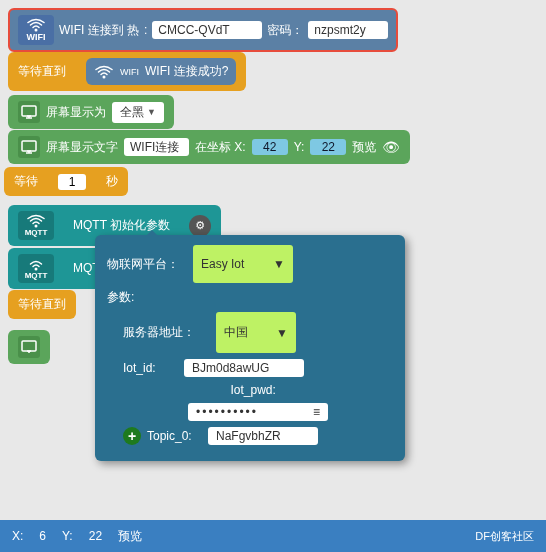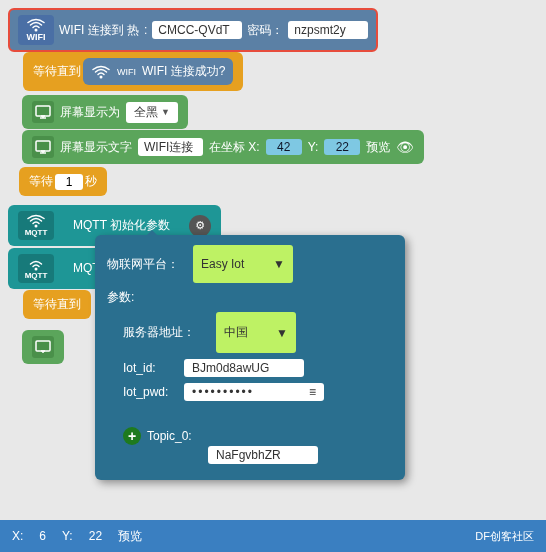--- a/index.html
+++ b/index.html
@@ -64,22 +64,21 @@
       display: flex;
       align-items: center;
     }
 
     .orange-block {
       background: #e6a020;
       border-radius: 6px;
       padding: 6px 10px;
       display: flex;
       align-items: center;
-      gap: 2px;
-      margin-left: 15px;
+      gap: 20px;
     }
 
     .wifi-connected-block {
       background: #5b80a5;
       border-radius: 6px;
       padding: 5px 8px;
       display: flex;
       align-items: center;
       gap: 6px;
     }
@@ -93,21 +92,20 @@
       align-items: center;
     }
 
     .green-block {
       background: #5ba55b;
       border-radius: 6px;
       padding: 6px 10px;
       display: flex;
       align-items: center;
       gap: 6px;
-      margin-left: 14px;
     }
 
     .screen-icon {
       width: 22px;
       height: 22px;
       background: #4a904a;
       border-radius: 3px;
       display: flex;
       align-items: center;
       justify-content: center;
@@ -366,21 +364,21 @@
           <path d="M10 12 L10 12" stroke="white" stroke-width="2" stroke-linecap="round"></path>
           <path d="M7 9.5 Q10 6.5 13 9.5" stroke="white" stroke-width="1.5" fill="none" stroke-linecap="round"></path>
           <path d="M4.5 7 Q10 2 15.5 7" stroke="white" stroke-width="1.5" fill="none" stroke-linecap="round"></path>
           <path d="M2 4.5 Q10 -1.5 18 4.5" stroke="white" stroke-width="1.5" fill="none" stroke-linecap="round"></path>
           <circle cx="10" cy="12" r="1.5" fill="white"></circle>
         </svg>
         <span style="color:white;font-size:9px;font-weight:bold;">WIFI</span>
       </div>
       <span class="block-text">WIFI 连接到 热</span>
       <span class="block-text">:</span>
-      <input class="input-field" type="text" style="width: 90px;" value="CMCC-QVdT">
+      <input class="input-field" type="text" style="width: 110px;" value="CMCC-QVdT">
       <span class="block-text">密码：</span>
       <input class="input-field" type="text" style="width: 80px;" value="nzpsmt2y">
     </div>
   </div>
 
   <div class="block-row-2">
     <div class="orange-block">
       <span class="block-text">等待直到</span>
       <div class="wifi-connected-block">
         <svg width="20" height="14" viewBox="0 0 20 14">
@@ -513,34 +511,34 @@
         <span>中国</span>
         <span style="margin-left:auto;">▼</span>
       </button>
     </div>
 
     <div class="popup-row" style="padding-left:16px;">
       <span class="popup-label-wide">Iot_id:</span>
       <input class="popup-input" type="text" style="width: 120px;" value="BJm0d8awUG">
     </div>
 
-    <div class="popup-row" style="padding-left:16px;">
+    <div class="popup-row" style="padding-left:16px;flex-direction:column;">
       <span class="popup-label-wide">Iot_pwd:</span>
       <div class="popup-pwd" style="width:140px;display:flex;align-items:center;">
         <span style="letter-spacing:2px;">••••••••••</span>
         <span style="cursor:pointer;margin-left:6px;">≡</span>
       </div>
     </div>
 
     <div class="popup-row" style="padding-left:16px;">
       <button class="add-btn">
         <span>+</span>
       </button>
       <span class="popup-label-wide">Topic_0:</span>
-      <input class="popup-input" type="text" style="width: 100px; margin-top: 39px;" value="NaFgvbhZR">
+      <input class="popup-input" type="text" style="width: 100px;" value="NaFgvbhZR">
     </div>
   </div>
 
   <div class="bottom-bar">
     <span class="bottom-text">X:</span>
     <span class="bottom-text">6</span>
     <span class="bottom-text">Y:</span>
     <span class="bottom-text">22</span>
     <span class="bottom-text">预览</span>
     <span class="bottom-logo">DF创客社区</span>

